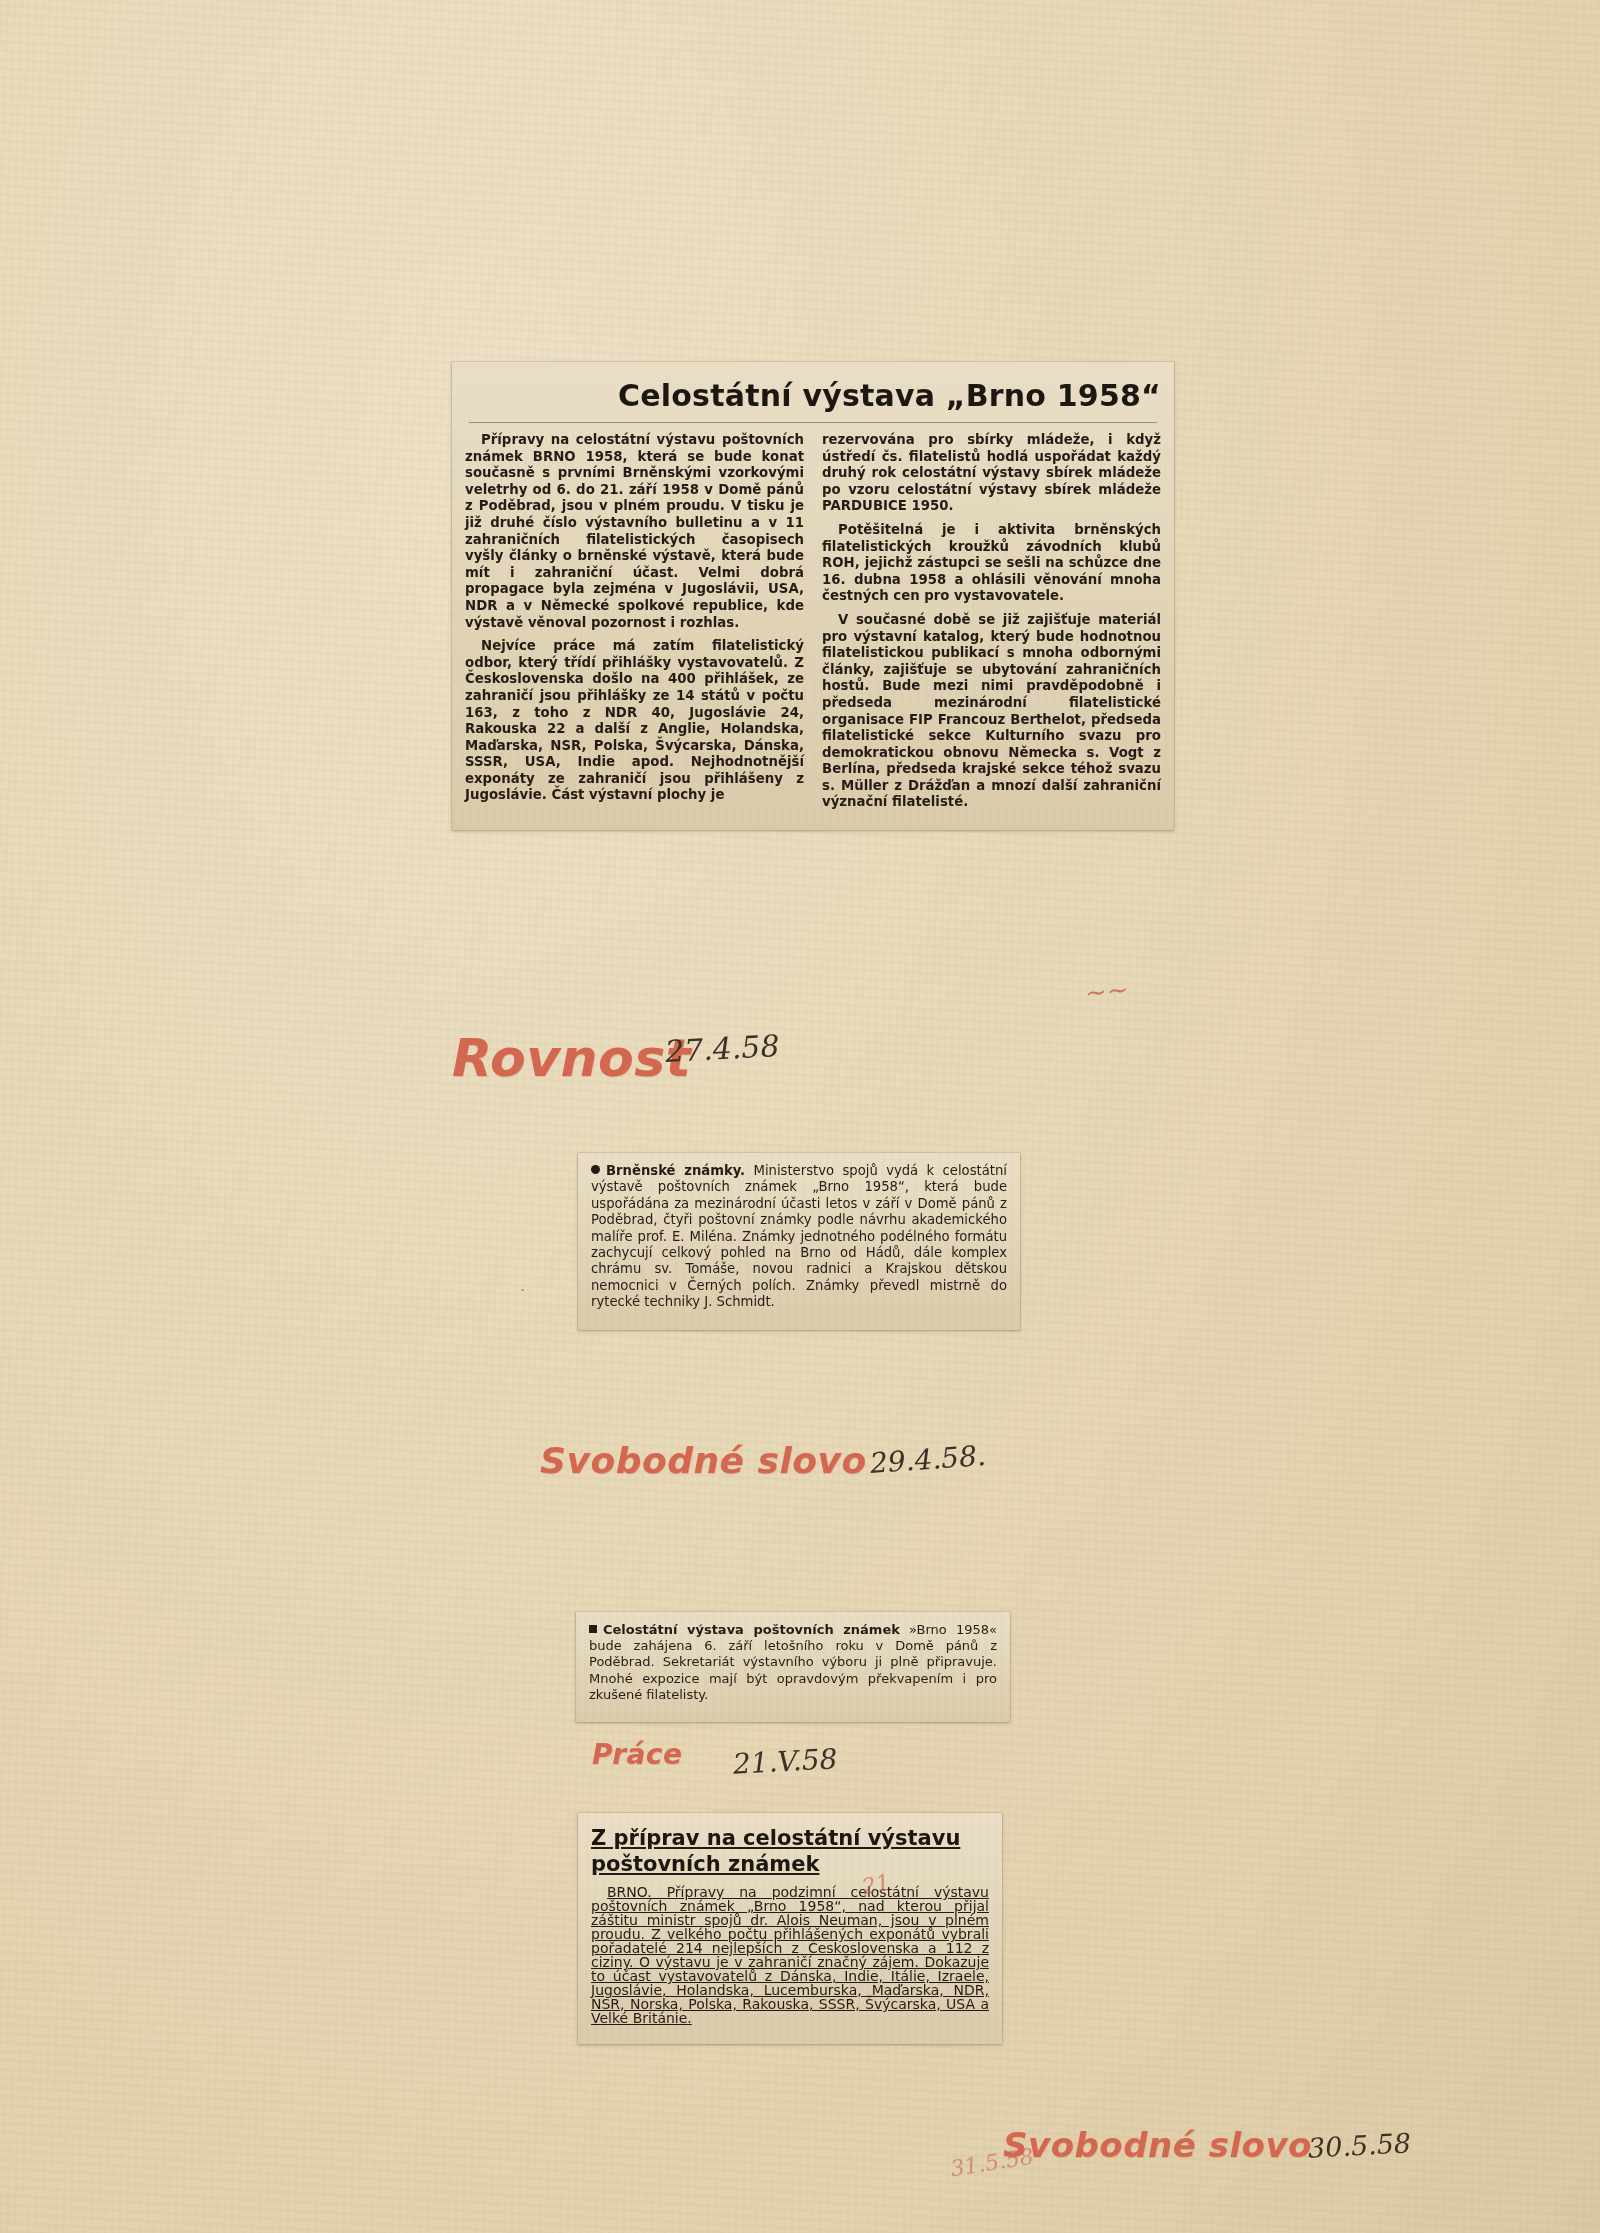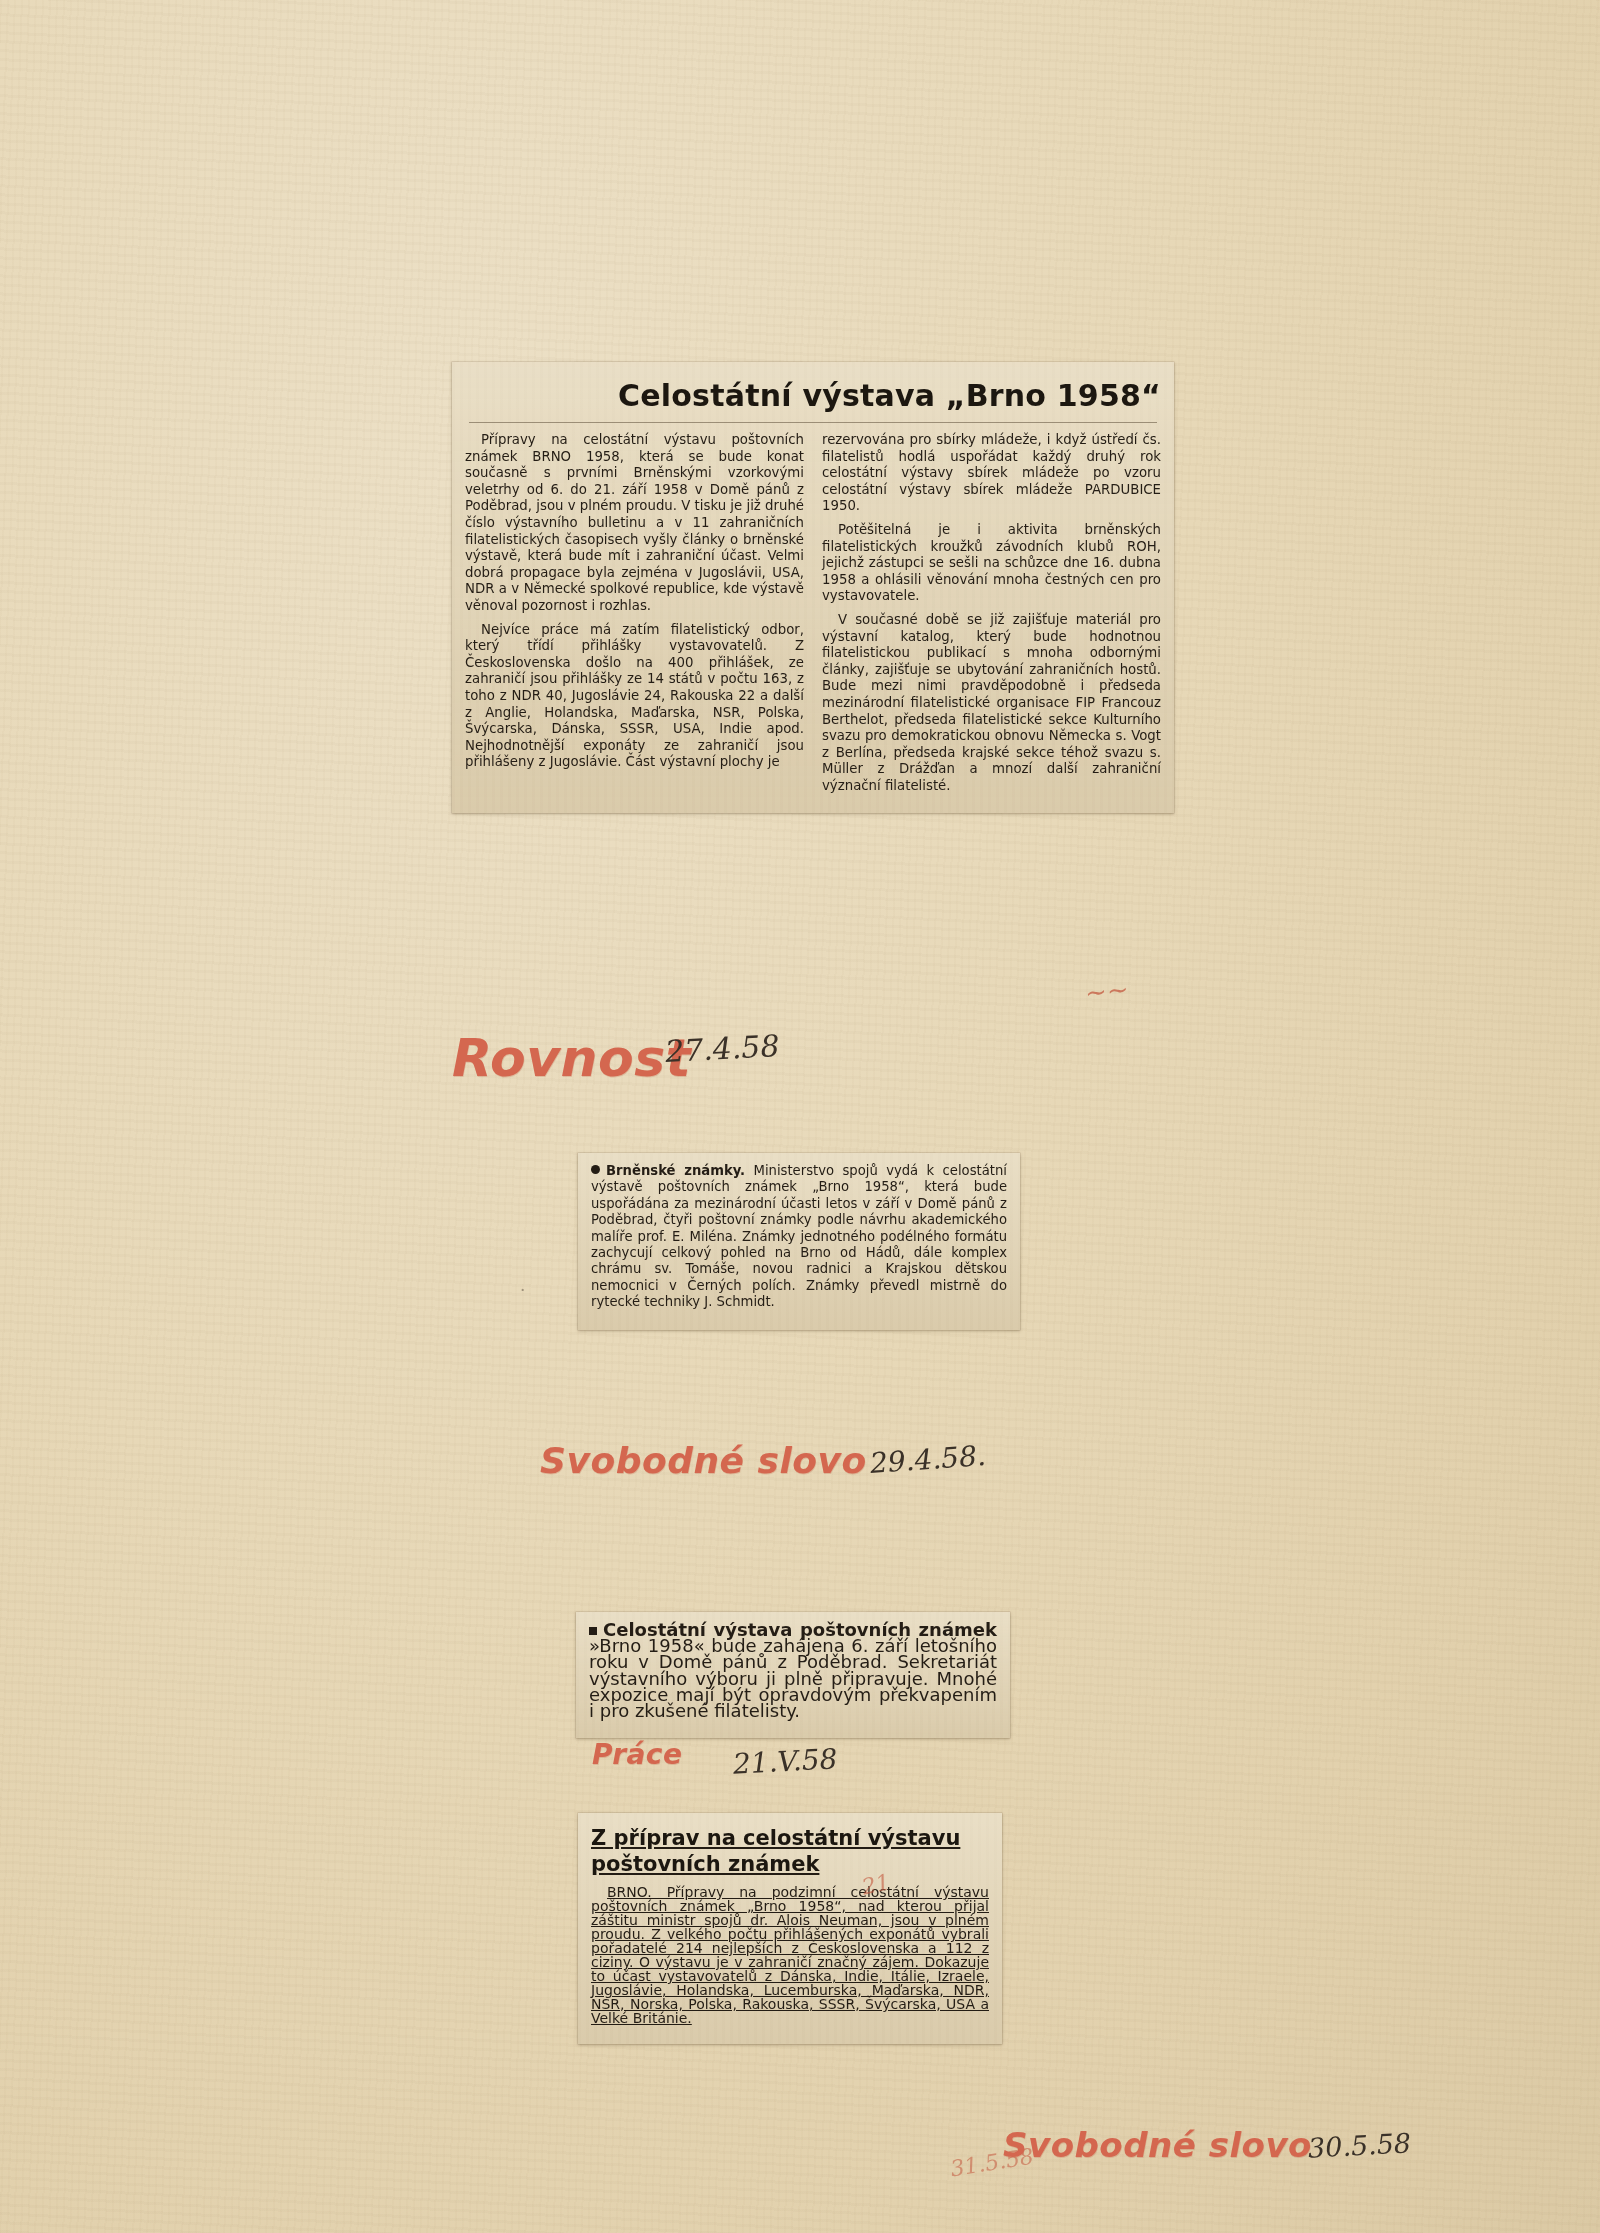--- a/index.html
+++ b/index.html
@@ -61,20 +61,21 @@
   }
   .rule {
     height: 1px;
     background: #5d4f38;
     opacity: 0.55;
     margin: 2px 4px 9px 4px;
   }
   .cols-2 {
     display: flex;
     gap: 18px;
+    font-weight: bold;
   }
   .col { flex: 1 1 0; }
   .body-text {
     font-family: "DejaVu Sans", sans-serif;
     font-size: 13.3px;
     line-height: 16.6px;
     text-align: justify;
     text-justify: inter-word;
     color: #241d15;
     margin: 0 0 7px 0;
@@ -111,21 +112,21 @@
   }
   .lead-bold { font-weight: bold; }
 
   
   #clip-article-3 {
     left: 576px;
     top: 1612px;
     width: 434px;
   }
   #clip-article-3 .body-text {
-    font-size: 18px;
+    font-size: 13px;
     line-height: 16.2px;
   }
 
   
   #clip-article-4 {
     left: 578px;
     top: 1813px;
     width: 424px;
     text-decoration: underline;
   }

